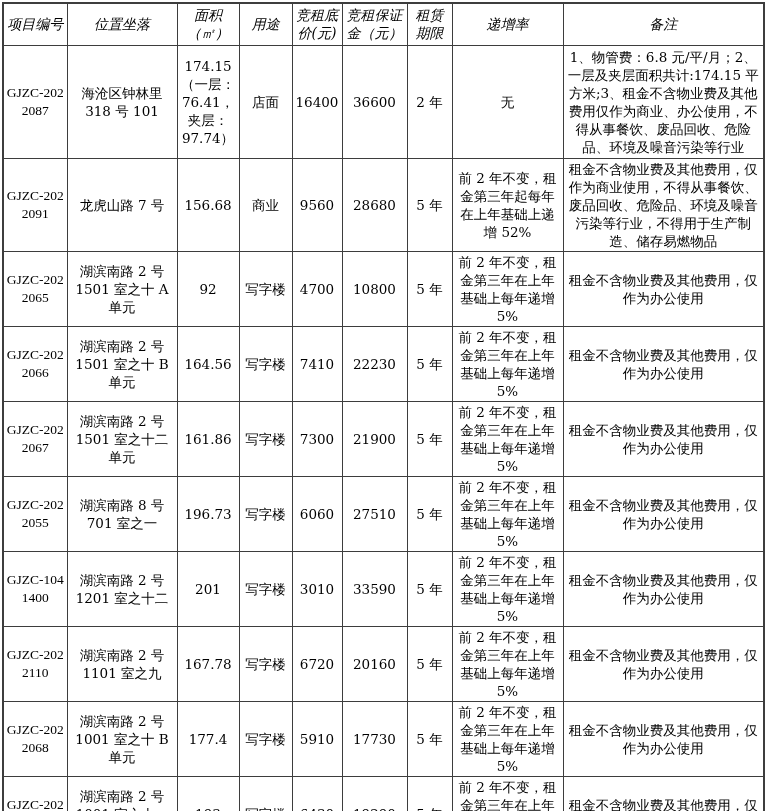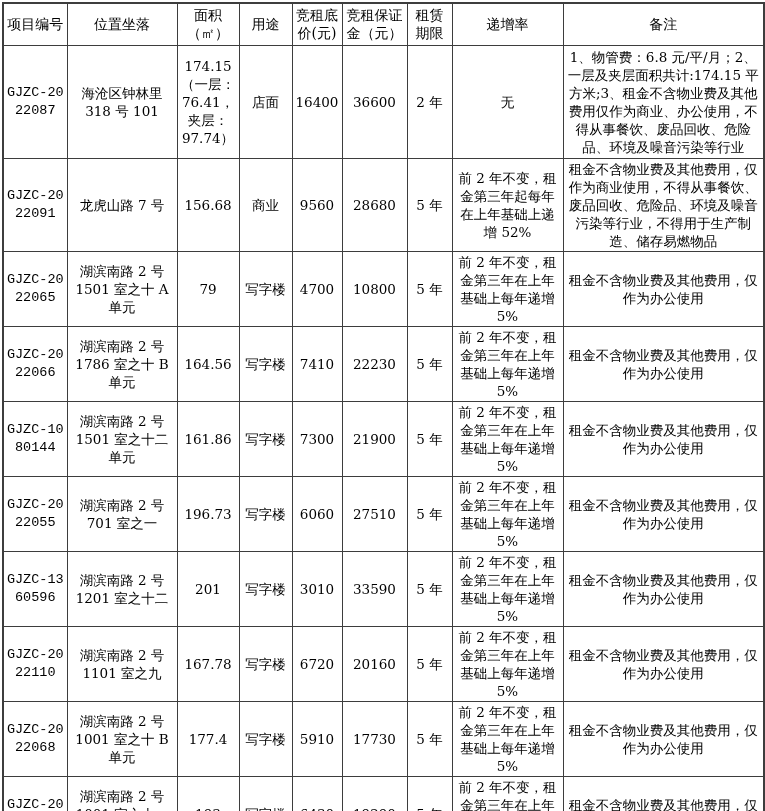--- a/index.html
+++ b/index.html
@@ -31,27 +31,27 @@
     font-weight: normal;
     padding: 1px 2px;
     word-wrap: break-word;
     overflow-wrap: break-word;
   }
   table.listing th {
     font-size: 14px;
   }
   td.cell-project-id {
     word-break: break-all;
-    font-family: Liberation Mono, monospace;
+    font-family: Liberation Serif, serif;
     font-size: 12.5px;
   }
   td.cell-number {
     font-size: 13px;
   }
-  tr.hdr  { height: 42px; }
+  tr.hdr  { height: 42px; font-style: italic; }
   tr.r0   { height: 113px; }
   tr.r1   { height: 76px; }
   tr.rm   { height: 55px; }
   tr.rl   { height: 59px; }
 </style>
 </head>
 <body>
 
 <div class="table-wrap">
   <table class="listing">
@@ -98,63 +98,63 @@
         <td>商业</td>
         <td class="cell-number">9560</td>
         <td class="cell-number">28680</td>
         <td>5 年</td>
         <td>前 2 年不变，租金第三年起每年在上年基础上递增 52%</td>
         <td>租金不含物业费及其他费用，仅作为商业使用，不得从事餐饮、废品回收、危险品、环境及噪音污染等行业，不得用于生产制造、储存易燃物品</td>
       </tr>
       <tr class="rm">
         <td class="cell-project-id">GJZC-2022065</td>
         <td>湖滨南路 2 号 1501 室之十 A 单元</td>
-        <td class="cell-number">79</td>
+        <td class="cell-number">92</td>
         <td>写字楼</td>
         <td class="cell-number">4700</td>
         <td class="cell-number">10800</td>
         <td>5 年</td>
         <td>前 2 年不变，租金第三年在上年基础上每年递增 5%</td>
         <td>租金不含物业费及其他费用，仅作为办公使用</td>
       </tr>
       <tr class="rm">
         <td class="cell-project-id">GJZC-2022066</td>
-        <td>湖滨南路 2 号 1786 室之十 B 单元</td>
+        <td>湖滨南路 2 号 1501 室之十 B 单元</td>
         <td class="cell-number">164.56</td>
         <td>写字楼</td>
         <td class="cell-number">7410</td>
         <td class="cell-number">22230</td>
         <td>5 年</td>
         <td>前 2 年不变，租金第三年在上年基础上每年递增 5%</td>
         <td>租金不含物业费及其他费用，仅作为办公使用</td>
       </tr>
       <tr class="rm">
-        <td class="cell-project-id">GJZC-1080144</td>
+        <td class="cell-project-id">GJZC-2022067</td>
         <td>湖滨南路 2 号 1501 室之十二单元</td>
         <td class="cell-number">161.86</td>
         <td>写字楼</td>
         <td class="cell-number">7300</td>
         <td class="cell-number">21900</td>
         <td>5 年</td>
         <td>前 2 年不变，租金第三年在上年基础上每年递增 5%</td>
         <td>租金不含物业费及其他费用，仅作为办公使用</td>
       </tr>
       <tr class="rm">
         <td class="cell-project-id">GJZC-2022055</td>
-        <td>湖滨南路 2 号 701 室之一</td>
+        <td>湖滨南路 8 号 701 室之一</td>
         <td class="cell-number">196.73</td>
         <td>写字楼</td>
         <td class="cell-number">6060</td>
         <td class="cell-number">27510</td>
         <td>5 年</td>
         <td>前 2 年不变，租金第三年在上年基础上每年递增 5%</td>
         <td>租金不含物业费及其他费用，仅作为办公使用</td>
       </tr>
       <tr class="rm">
-        <td class="cell-project-id">GJZC-1360596</td>
+        <td class="cell-project-id">GJZC-1041400</td>
         <td>湖滨南路 2 号 1201 室之十二</td>
         <td class="cell-number">201</td>
         <td>写字楼</td>
         <td class="cell-number">3010</td>
         <td class="cell-number">33590</td>
         <td>5 年</td>
         <td>前 2 年不变，租金第三年在上年基础上每年递增 5%</td>
         <td>租金不含物业费及其他费用，仅作为办公使用</td>
       </tr>
       <tr class="rl">

